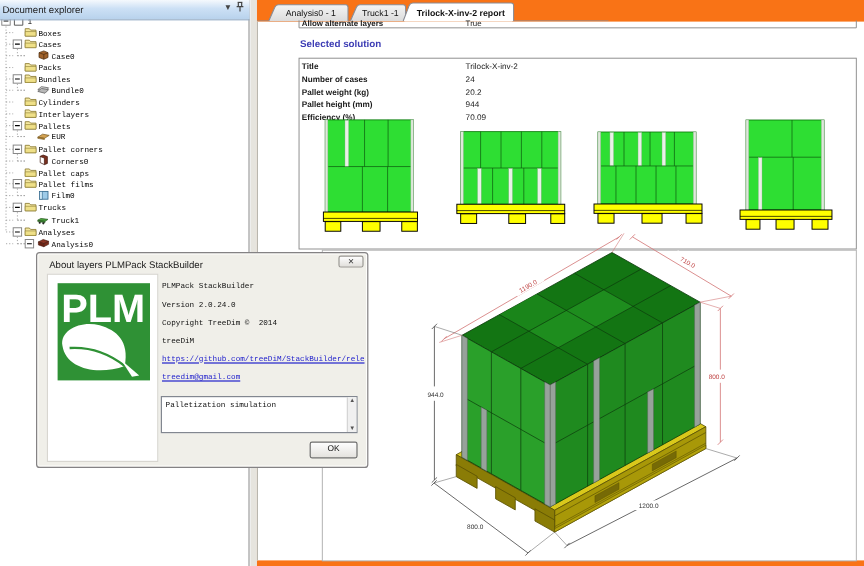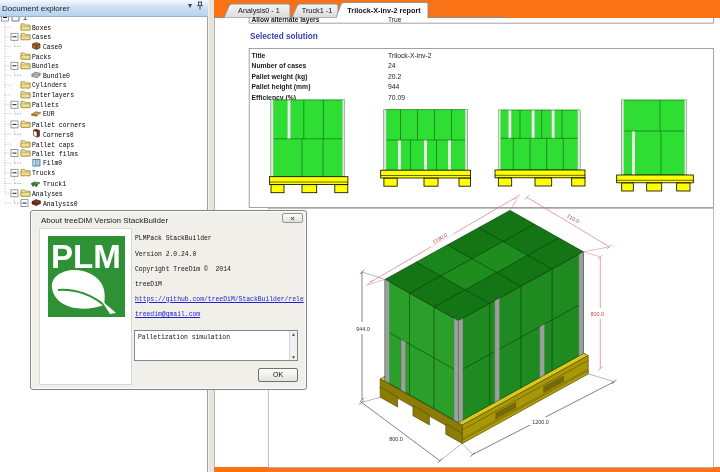--- a/index.html
+++ b/index.html
@@ -331,21 +331,21 @@
       <path d="M32.0 201.6 L36.5 203.1 L36.5 205.6 L32.0 204.1 Z" fill="#6d2212" stroke="#471a10" stroke-width="0.5"></path>
       <path d="M40.5 201.1 L36.5 203.1 L36.5 205.6 L40.5 203.6 Z" fill="#7a2c1a" stroke="#471a10" stroke-width="0.5"></path>
       <text x="43" y="205.5" font-family="Liberation Mono, monospace" font-size="6.4" fill="#000">Analysis0</text>
     </svg>
   <div id="lphead">Document explorer<span class="gl">▾</span><span class="pin"><svg width="8" height="10">
           <path d="M2 1 L6 1 M2.6 1 L2.6 4.2 M5.4 1 L5.4 4.2 M1.2 4.6 L6.8 4.6 M4 4.6 L4 8.6" stroke="#444" stroke-width="1" fill="none"></path>
         </svg></span></div>
 </div>
 <div id="gap"></div>
 <div id="dlg">
-  <div class="title">About treeDiM Version StackBuilder</div>
+  <div class="title">About layers PLMPack StackBuilder</div>
   <div class="close">✕</div>
   <div class="logo">
     <svg width="91" height="155">
       <rect x="8" y="7" width="77" height="81" fill="#2f9135"></rect>
       <text x="11" y="39" font-family="Liberation Sans, sans-serif" font-size="33" font-weight="bold" fill="#fff" textLength="70" lengthAdjust="spacingAndGlyphs">PLM</text>
       <path d="M64 76 C42 84 15 79 12 59 C10 46 27 38 43 42 C57 46 68 55 64 76 Z" fill="#fff"></path>
       <path d="M64 76 C50 65 34 60 18 61" fill="none" stroke="#2f9135" stroke-width="2"></path>
       <path d="M61 71 L76 84 L70 85 Z" fill="#fff"></path>
     </svg>
   </div>

